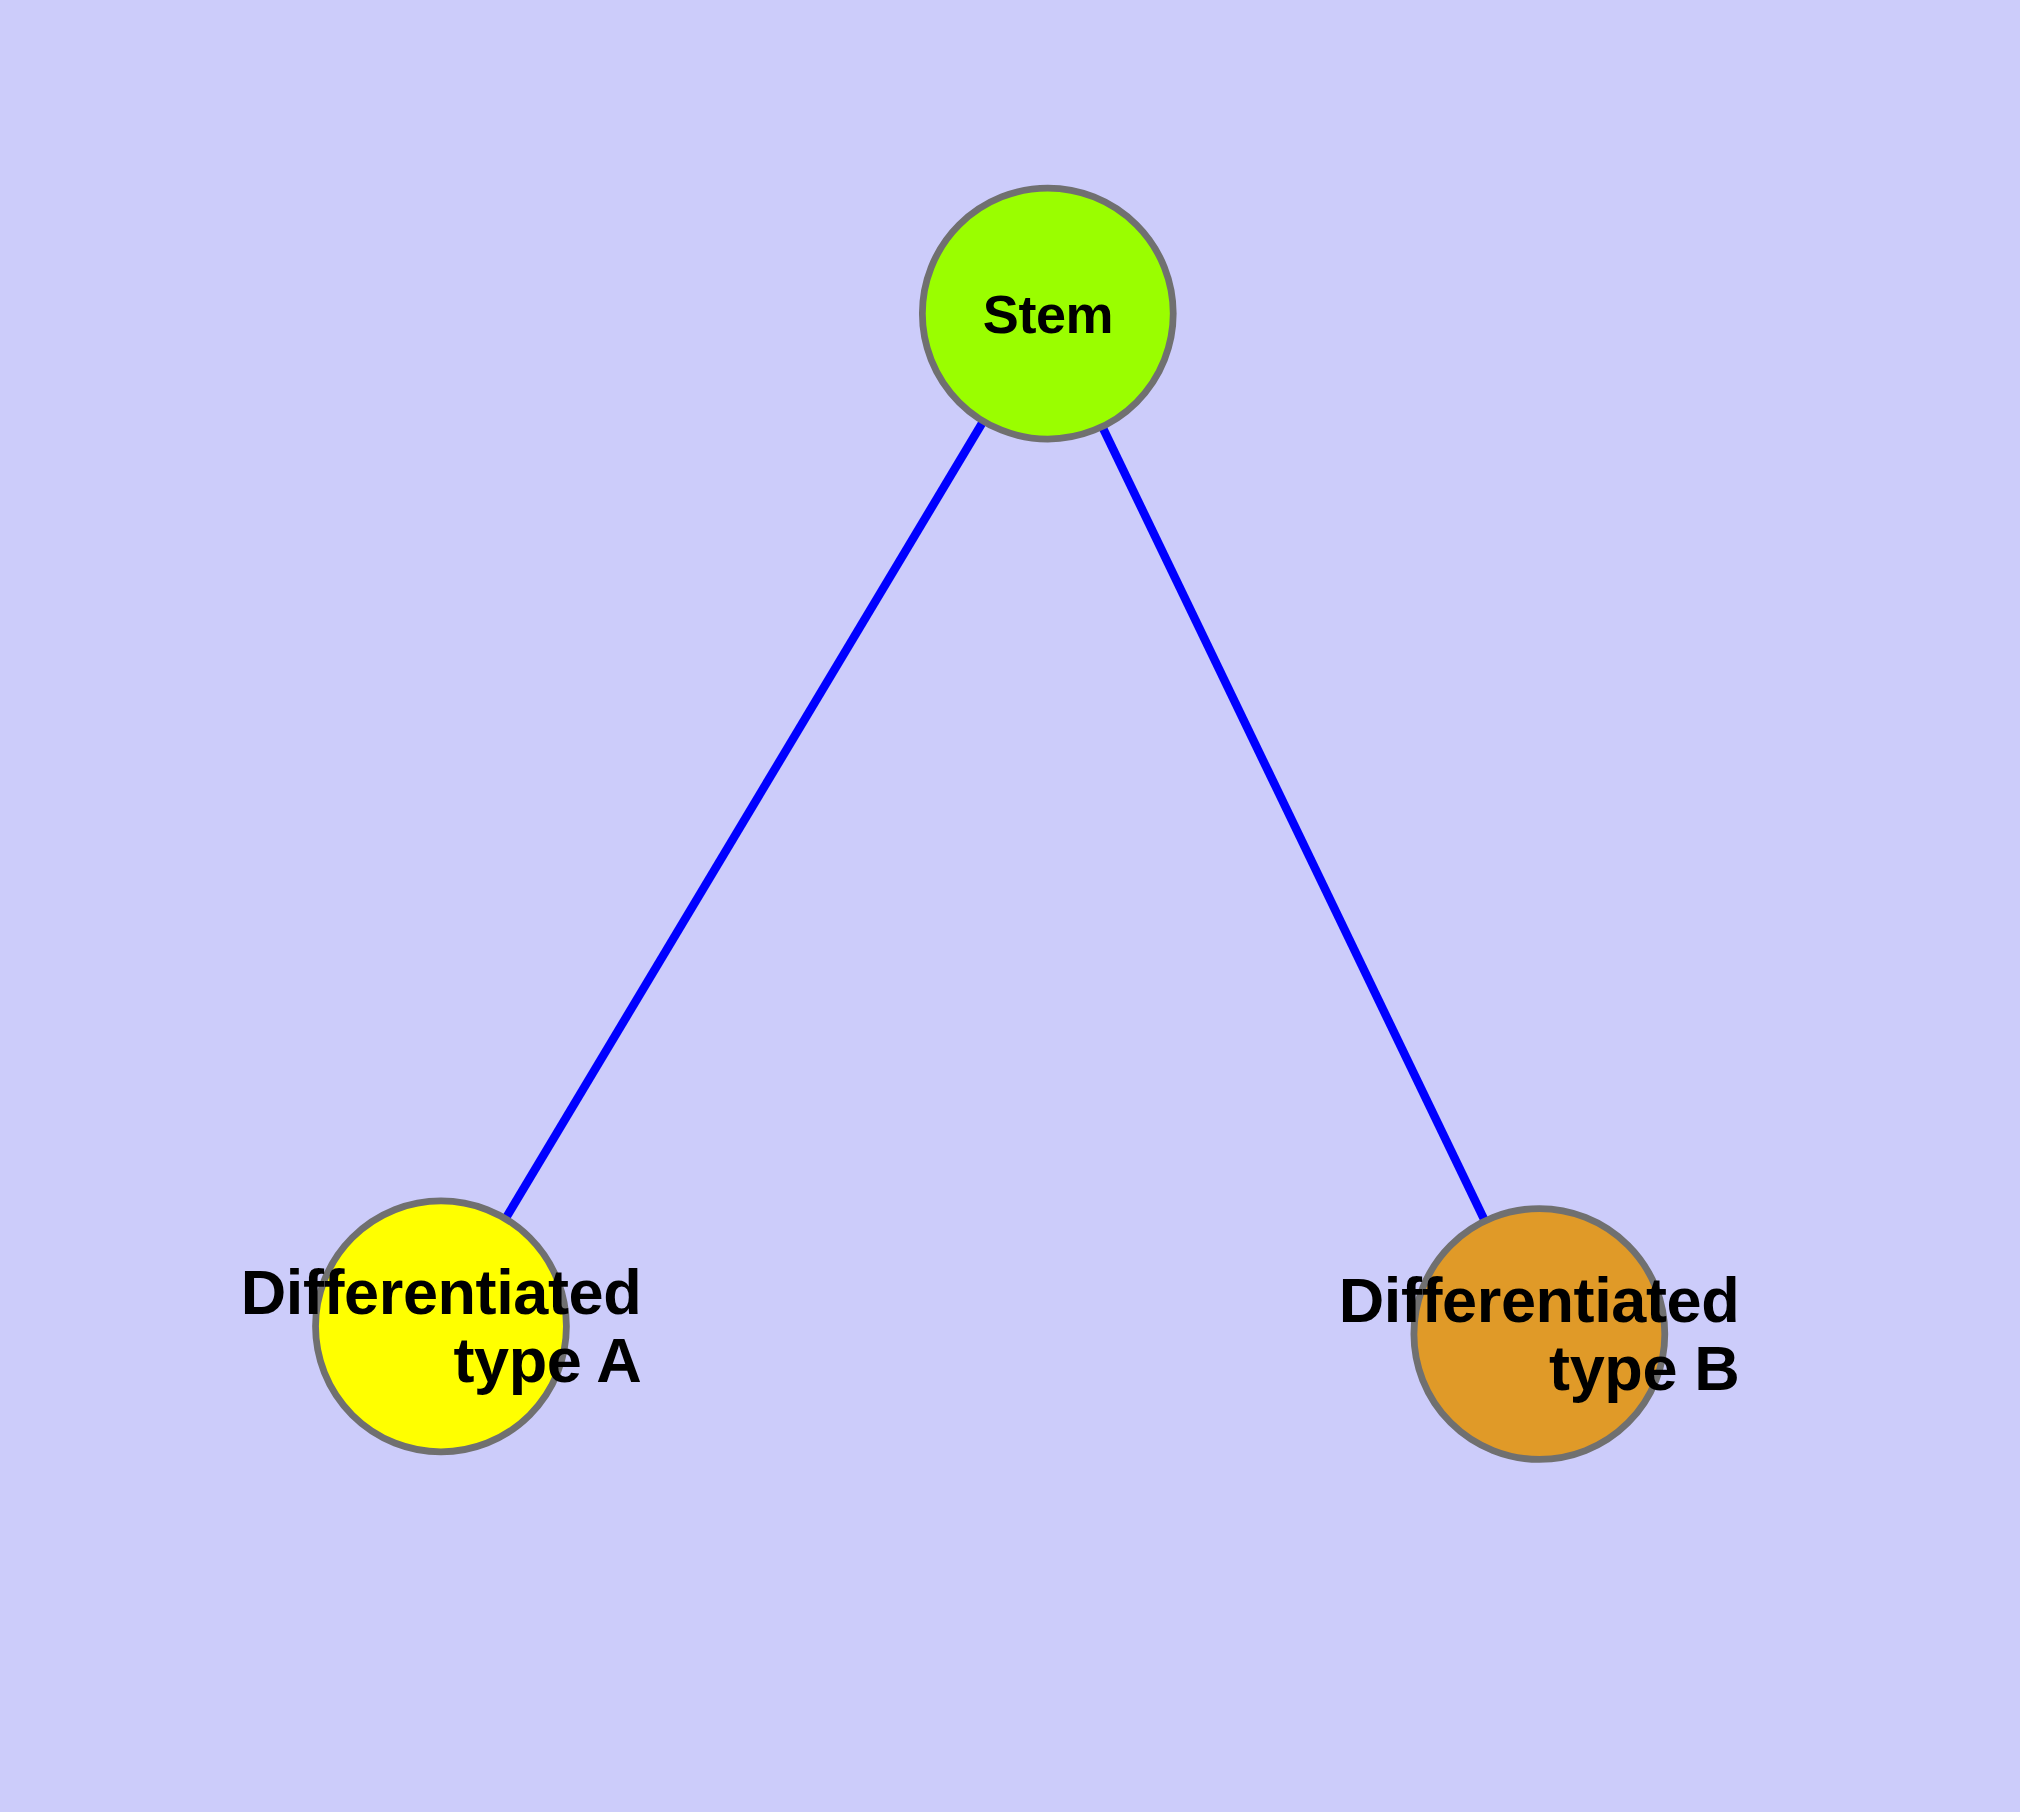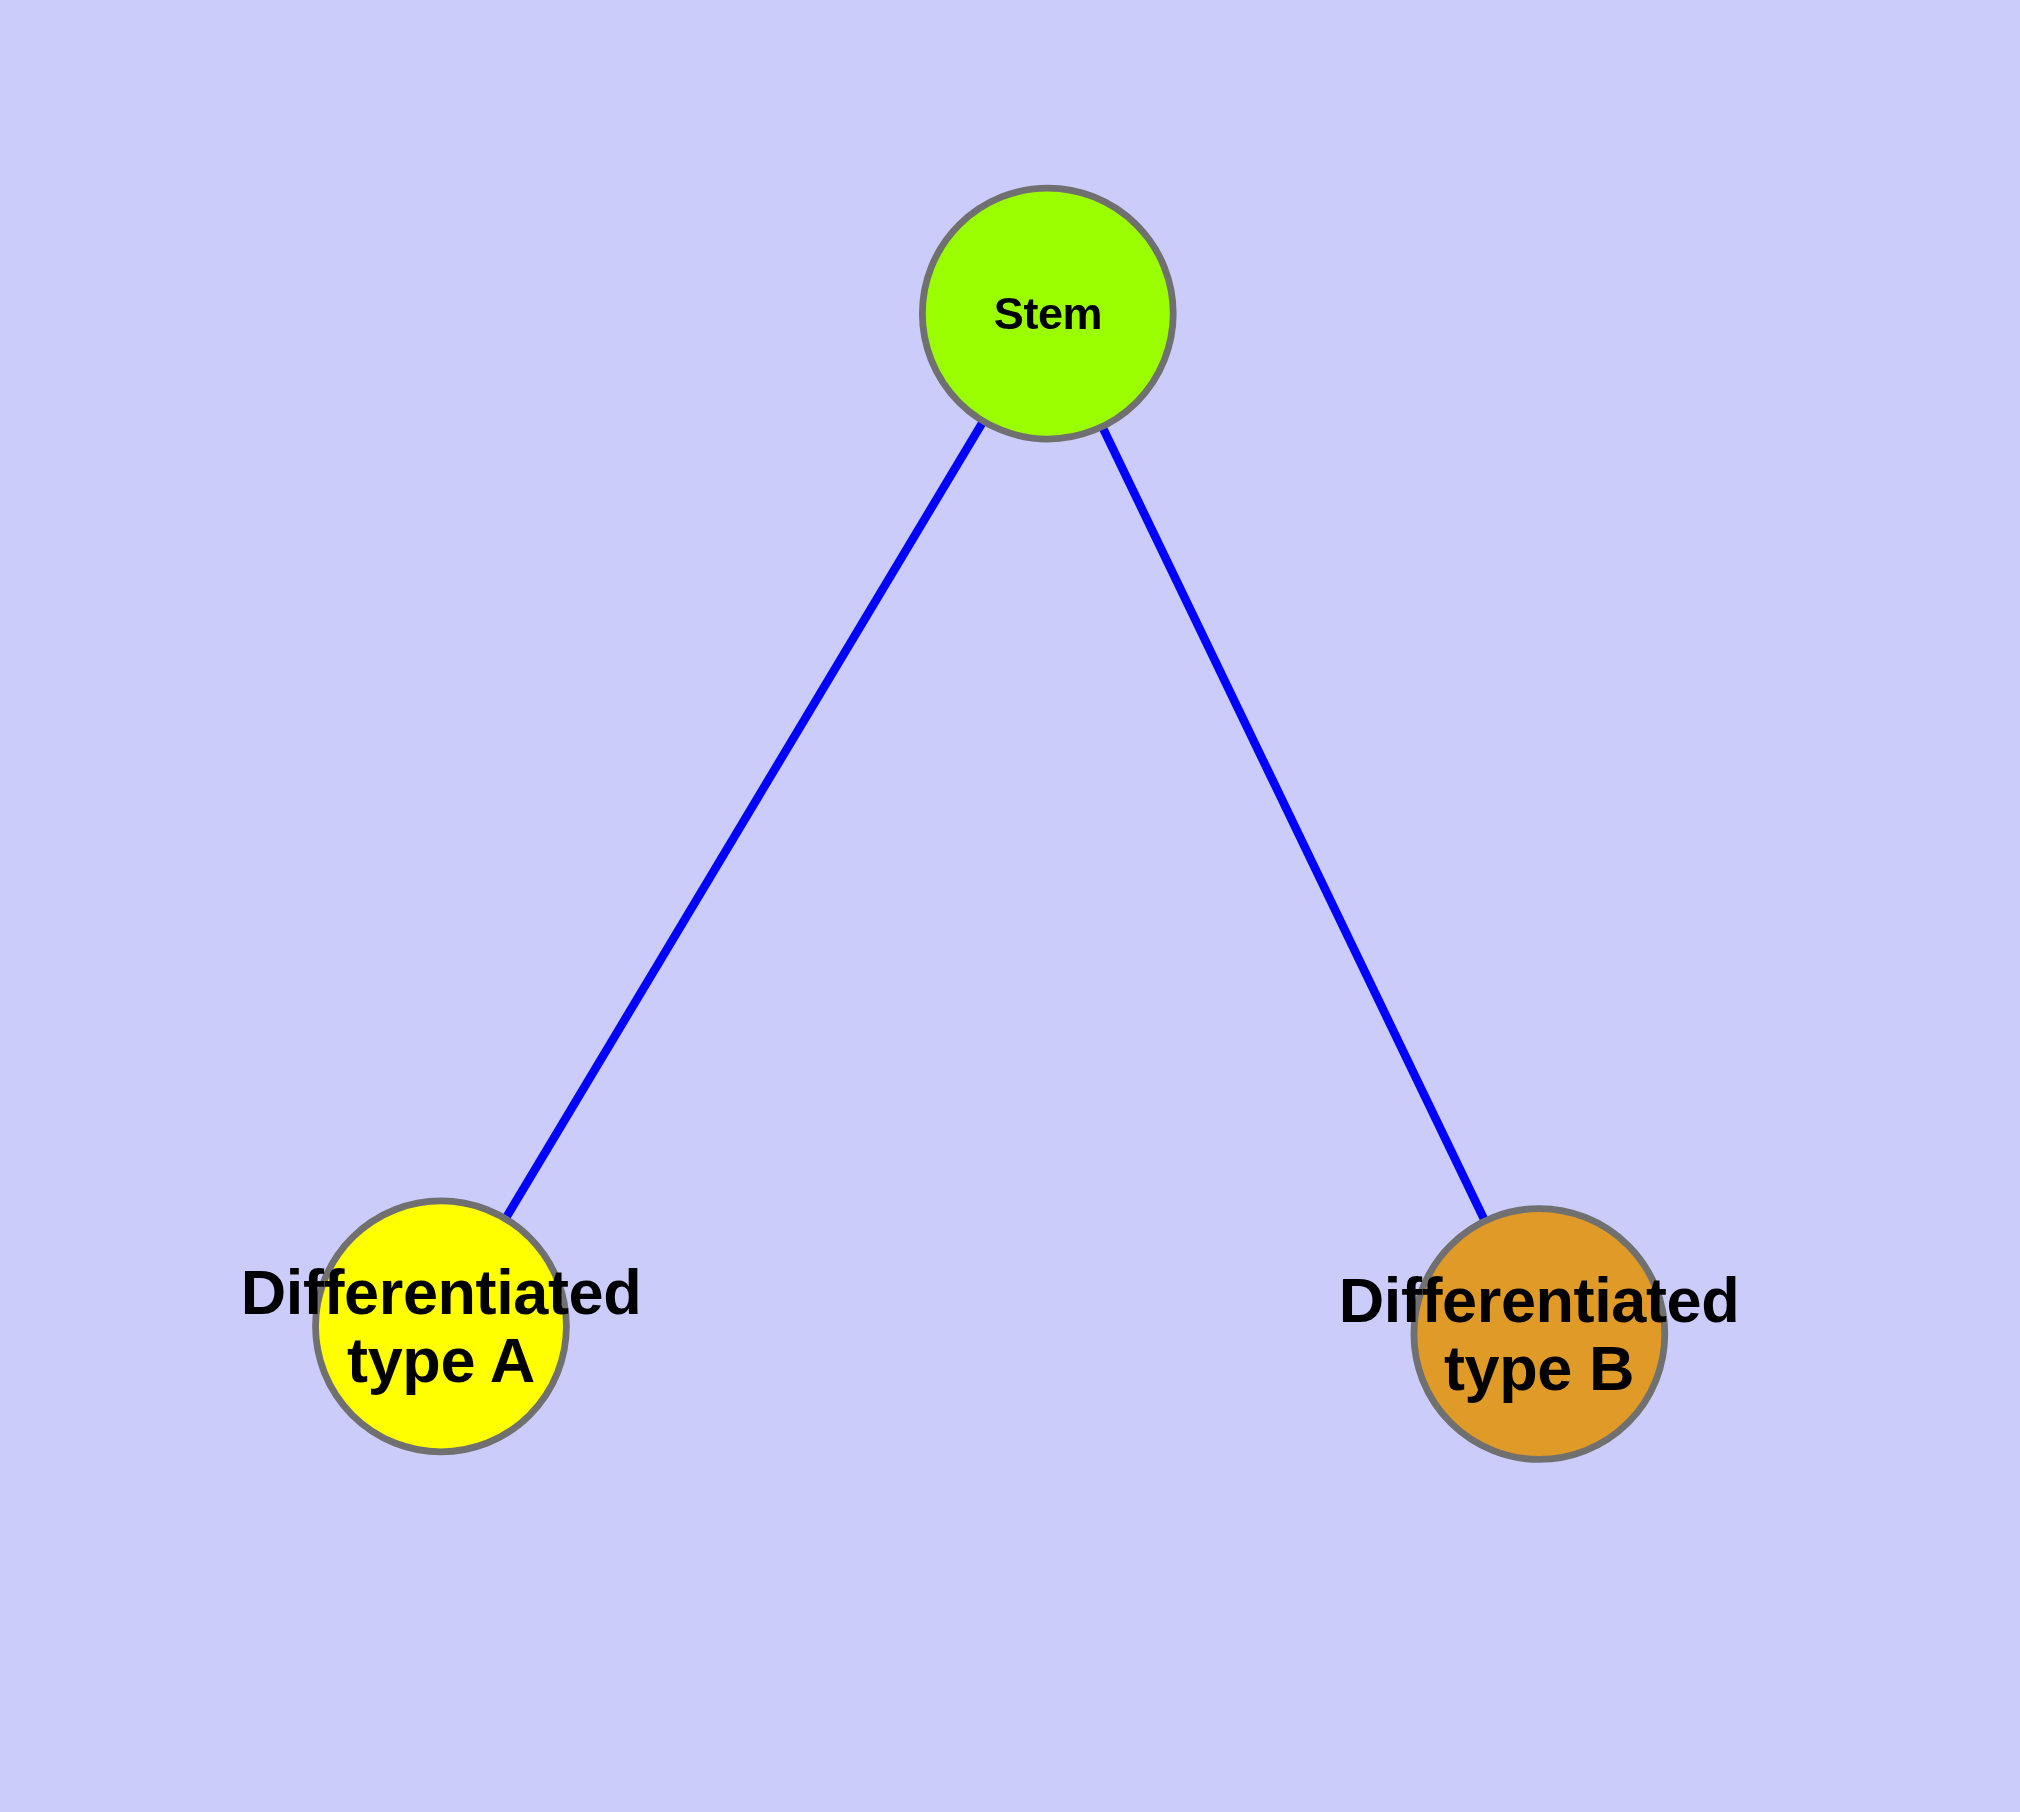--- a/index.html
+++ b/index.html
@@ -47,20 +47,21 @@
     white-space: pre;
     pointer-events: none;
     transform: translate(-50%, -50%);
     letter-spacing: -0.4px;
   }
   .node-label.root-label {
     font-size: 66px;
   }
   .node-label.leaf-label {
     font-size: 63px;
+    text-align: right;
   }
 </style>
 </head>
 <body>
 
 <div id="canvas">
 
   <div id="graph-bg"></div>
 
   <svg id="graph-svg" viewBox="0 0 2384 2138">
@@ -68,21 +69,21 @@
       <line class="edge-line" x1="1236" y1="370" x2="520" y2="1565" stroke="#0000ff" stroke-width="10"></line>
       <line class="edge-line" x1="1236" y1="370" x2="1816" y2="1574" stroke="#0000ff" stroke-width="10"></line>
     </g>
     <g>
       <circle class="node-circle" cx="1236" cy="370" r="148" fill="#9afe00" stroke="#707070" stroke-width="8"></circle>
       <circle class="node-circle" cx="520" cy="1565" r="148" fill="#ffff00" stroke="#707070" stroke-width="8"></circle>
       <circle class="node-circle" cx="1816" cy="1574" r="148" fill="#e09a28" stroke="#707070" stroke-width="8"></circle>
     </g>
   </svg>
 
-  <div class="node-label root-label" style="left: 1048px; top: 314px; font-size: 45px; color: rgb(0, 0, 0);">Stem</div>
+  <div class="node-label root-label" style="left: 1048px; top: 314px; font-size: 54px; color: rgb(0, 0, 0);">Stem</div>
 
   <div class="node-label leaf-label" style="left: 441px; top: 1326px; font-size: 63px; color: rgb(0, 0, 0);">Differentiated
 type A</div>
 
   <div class="node-label leaf-label" style="left: 1539px; top: 1334px; font-size: 63px; color: rgb(0, 0, 0);">Differentiated
 type B</div>
 
 </div>
 
 

